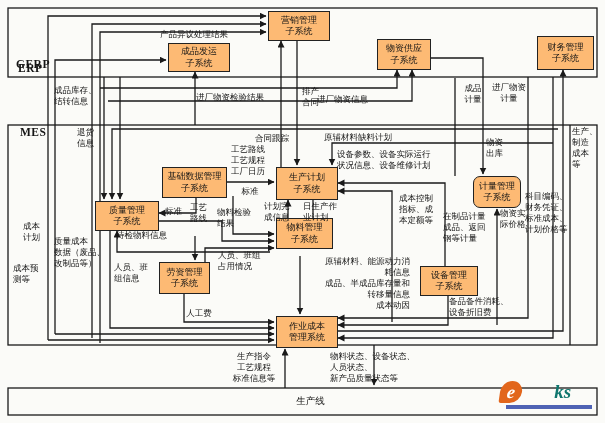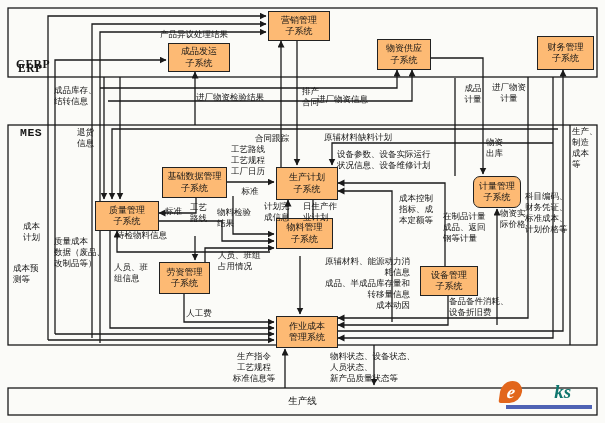--- a/index.html
+++ b/index.html
@@ -7,21 +7,21 @@
          font-family:"DejaVu Sans",sans-serif;color:#151515;}
   .stage svg.wires{position:absolute;left:0;top:0;z-index:1;}
   .box{position:absolute;z-index:3;border:1.3px solid #222;background:#fdba74;
        display:flex;align-items:center;justify-content:center;text-align:center;
        font-size:9px;line-height:1.25;white-space:pre-line;}
   .lbl{position:absolute;z-index:4;font-size:8.5px;line-height:1.3;white-space:pre-line;}
   .ctr{text-align:center;}
   .lvl{position:absolute;z-index:4;font-family:"Liberation Serif","DejaVu Serif",serif;
        font-size:11.5px;font-weight:bold;letter-spacing:.5px;}
   .prodline-bar{position:absolute;left:8px;top:388px;width:589px;height:27px;z-index:2;
-       display:flex;align-items:center;justify-content:center;font-size:9.5px;}
+       display:flex;align-items:center;justify-content:center;font-size:9.5px;padding-left:8px;}
   .logo{position:absolute;left:500px;top:381px;width:100px;height:32px;z-index:6;
         display:flex;align-items:flex-start;font-style:italic;font-weight:bold;}
   .logo .e{color:#fff;background:#e2661c;border-radius:50% 50% 50% 10%;
            width:22px;height:22px;display:inline-flex;align-items:center;justify-content:center;
            font-family:"Liberation Serif",serif;font-size:18px;transform:skewX(-8deg);}
   .logo .wor{color:#84847e;font-family:"Liberation Serif",serif;font-size:16px;margin-left:2px;margin-top:48px;}
   .logo .ks{color:#0f766e;font-family:"Liberation Serif",serif;font-size:19px;}
   .logo .bar{position:absolute;left:6px;top:24px;width:86px;height:4px;background:#4f63b5;}
 </style>
 </head>
@@ -86,21 +86,21 @@
       <polyline points="497,325 497,209" marker-end="url(#ah)"></polyline>
       <polyline points="430,58 483,58 483,174" marker-end="url(#ah)"></polyline>
 
       <polyline points="285,388 285,349" marker-end="url(#ah)"></polyline>
       <polyline points="374,345 374,385" marker-end="url(#ah)"></polyline>
     </g>
   </svg>
 
   <div class="lvl" style="left:16px;top:13px;margin-top:45px;">GERP</div>
   <div class="lvl" style="left:18px;top:50px;margin-top:12px;">ERP</div>
-  <div class="lvl" style="left:20px;top:126px;font-family:Liberation Mono, monospace;">MES</div>
+  <div class="lvl" style="left:20px;top:126px;">MES</div>
 
   <div class="box" style="left:268px;top:11px;width:60px;height:28px;">营销管理
 子系统</div>
   <div class="box" style="left:168px;top:43px;width:60px;height:27px;">成品发运
 子系统</div>
   <div class="box" style="left:377px;top:39px;width:52px;height:29px;">物资供应
 子系统</div>
   <div class="box" style="left:537px;top:36px;width:55px;height:32px;">财务管理
 子系统</div>
   <div class="box" style="left:162px;top:167px;width:63px;height:29px;">基础数据管理

